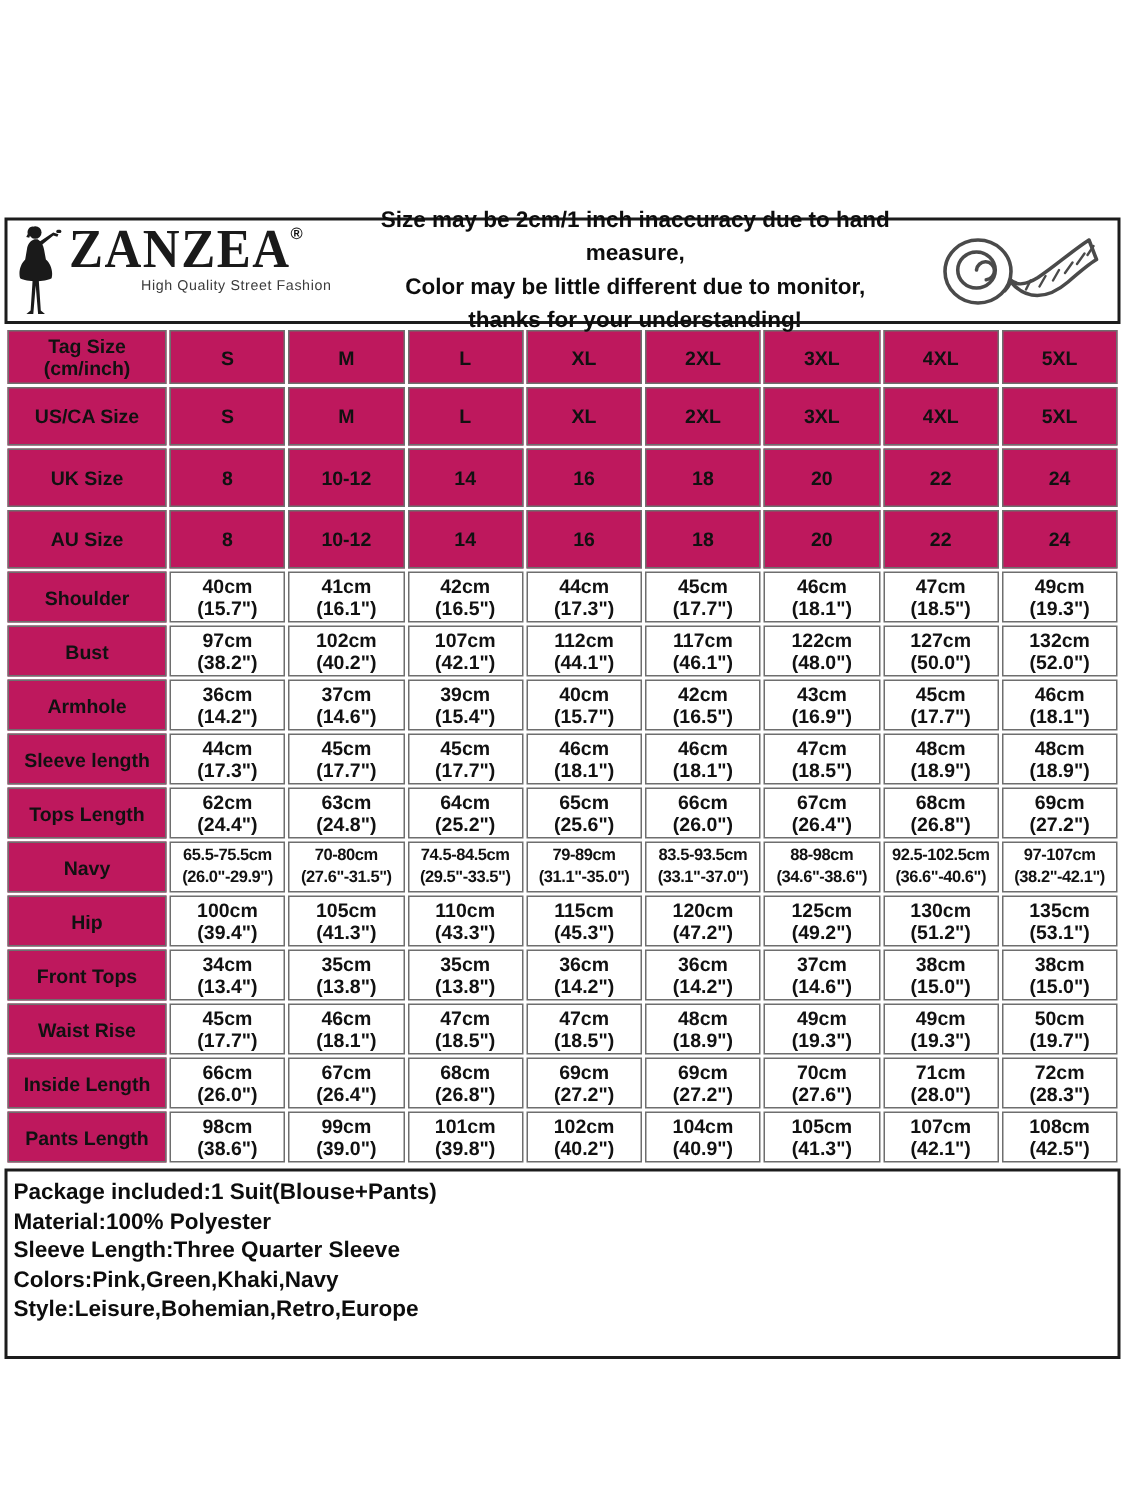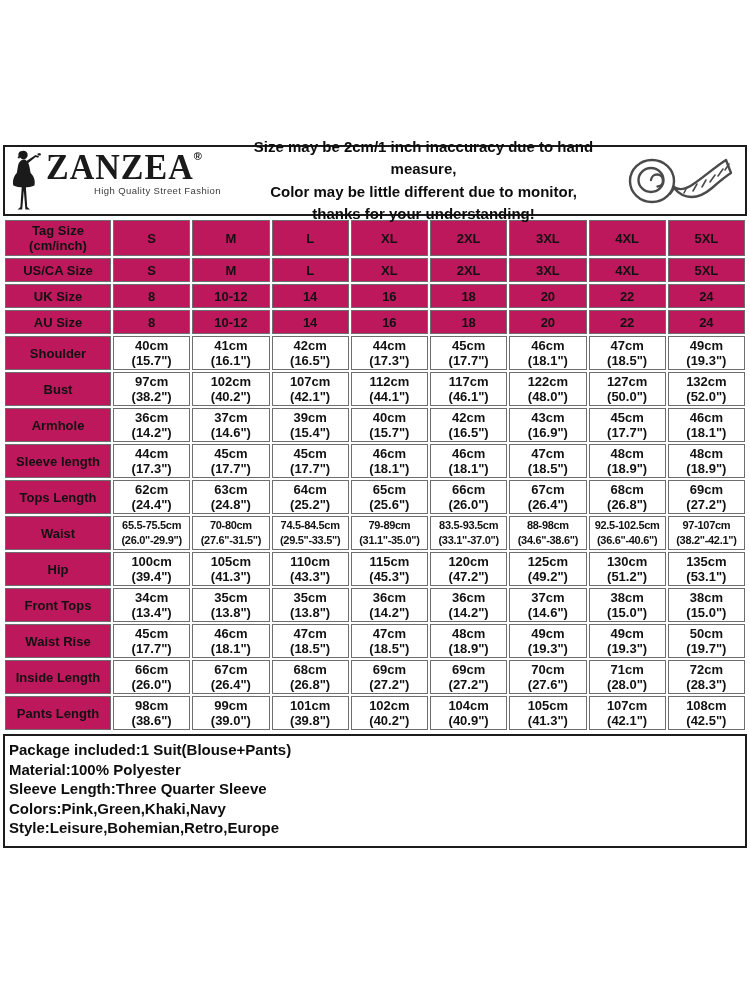--- a/index.html
+++ b/index.html
@@ -44,31 +44,31 @@
     box-sizing:border-box;
     border:1px solid #6e6e6e;
     text-align:center; vertical-align:middle;
     font-weight:bold; font-size:13px; line-height:15px;
     padding:1px 0;
     overflow:hidden;
   }
   .size-table .gray  { background:#be185d; }
   .size-table .white { background:#ffffff; }
   .r-tag th, .r-tag td { height:36px; }
-  .r-s   th, .r-s   td { height:24px; }
+  .r-s   th, .r-s   td { height:39px; }
   .r-m   th, .r-m   td { height:33px; }
   .size-table td.compact { font-size:11px; letter-spacing:-0.3px; white-space:nowrap; }
   .size-table td div, .size-table th div { white-space:nowrap; }
 
   
   .footer-box {
     box-sizing:border-box;
     border:2px solid #1c1c1c;
     margin-top:2px;
-    padding:4px 4px 8px 4px;
+    padding:4px 4px 21px 4px;
     font-weight:bold; font-size:15px; line-height:19.5px; color:#0d0d0d;
   }
 </style>
 </head>
 <body>
 
 <div class="sheet">
 
   <div class="header-box">
     <div class="logo-wrap">
@@ -419,21 +419,21 @@
             <div>68cm</div>
             <div>(26.8")</div>
           </td>
           <td class="white">
             <div>69cm</div>
             <div>(27.2")</div>
           </td>
         </tr>
         <tr class="r-m">
           <th class="gray">
-            <div>Waist</div>
+            <div>Navy</div>
           </th>
           <td class="white compact">
             <div>65.5-75.5cm</div>
             <div>(26.0"-29.9")</div>
           </td>
           <td class="white compact">
             <div>70-80cm</div>
             <div>(27.6"-31.5")</div>
           </td>
           <td class="white compact">

